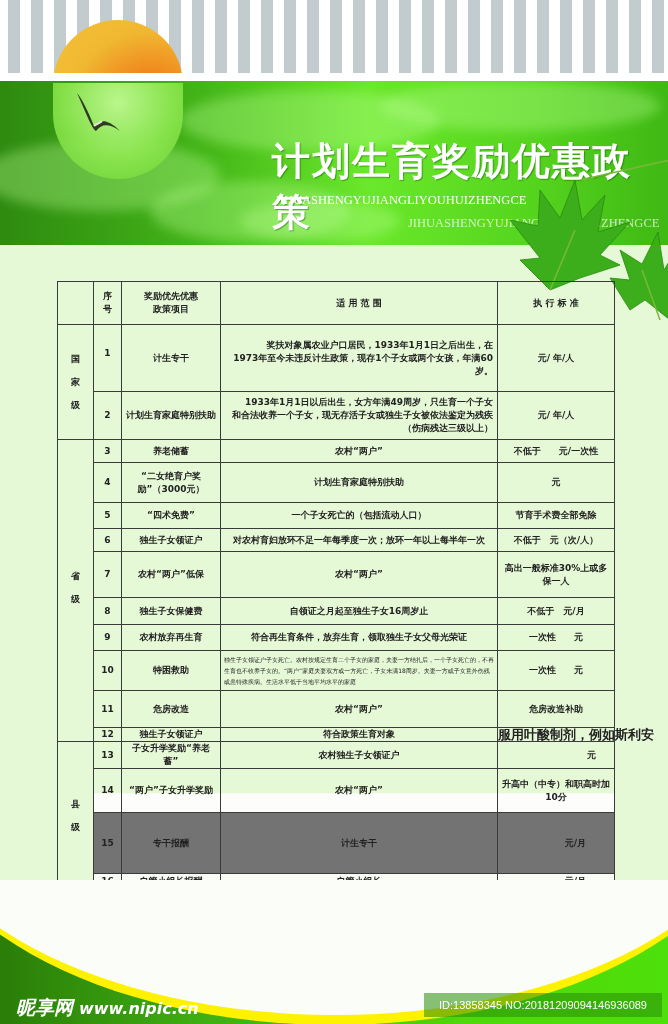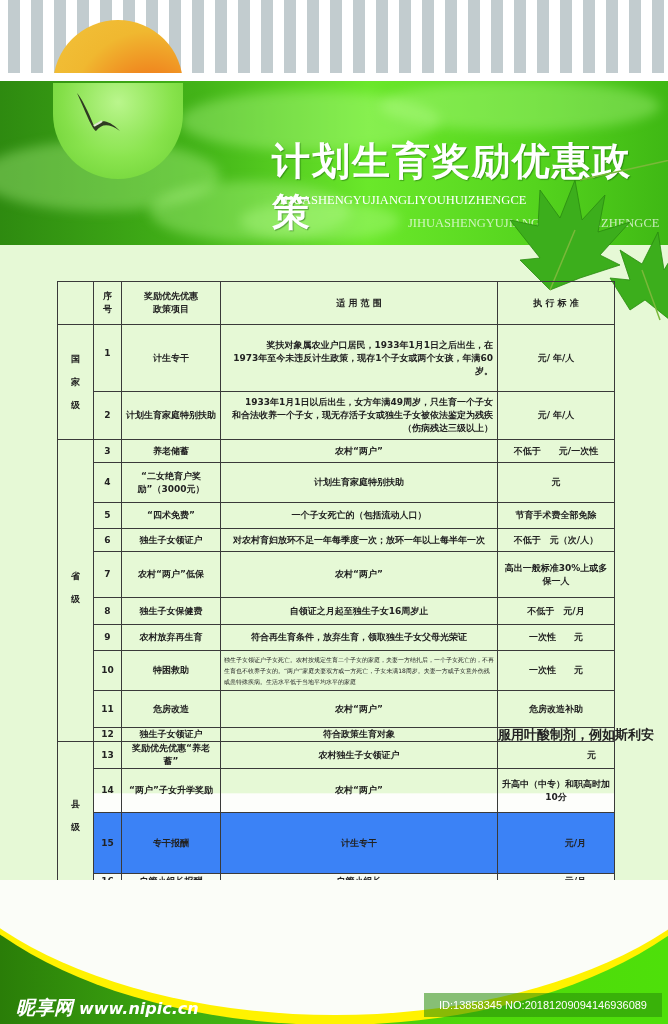--- a/index.html
+++ b/index.html
@@ -171,31 +171,31 @@
     <td>符合政策生育对象</td>
     <td style="font-size:13px;white-space:nowrap;padding:0">服用叶酸制剂，例如斯利安</td>
   </tr>
 
   <tr style="height:23px">
     <td rowspan="4" class="lvl">
       <span>县</span>
             <span>级</span>
     </td>
     <td>13</td>
-    <td>奖励优先优惠“养老蓄”</td>
+    <td>子女升学奖励“养老蓄”</td>
     <td>农村独生子女领证户</td>
     <td style="text-align:right;padding-right:18px">元</td>
   </tr>
   <tr style="height:44px;background:linear-gradient(180deg,#e6f9d6 0%,#e6f9d6 55%,#fdfefb 56%,#fdfefb 100%)">
     <td>14</td>
     <td>“两户”子女升学奖励</td>
     <td>农村“两户”</td>
     <td>升高中（中专）和职高时加10分</td>
   </tr>
-  <tr style="height:61px;background:#3b82f6">
+  <tr style="height:61px;background:#737373">
     <td>15</td>
     <td>专干报酬</td>
     <td>计生专干</td>
     <td style="text-align:right;padding-right:28px">元/月</td>
   </tr>
   <tr style="height:16px;background:#f8fcf4">
     <td>16</td>
     <td>自管小组长报酬</td>
     <td>自管小组长</td>
     <td style="text-align:right;padding-right:28px">元/月</td>

